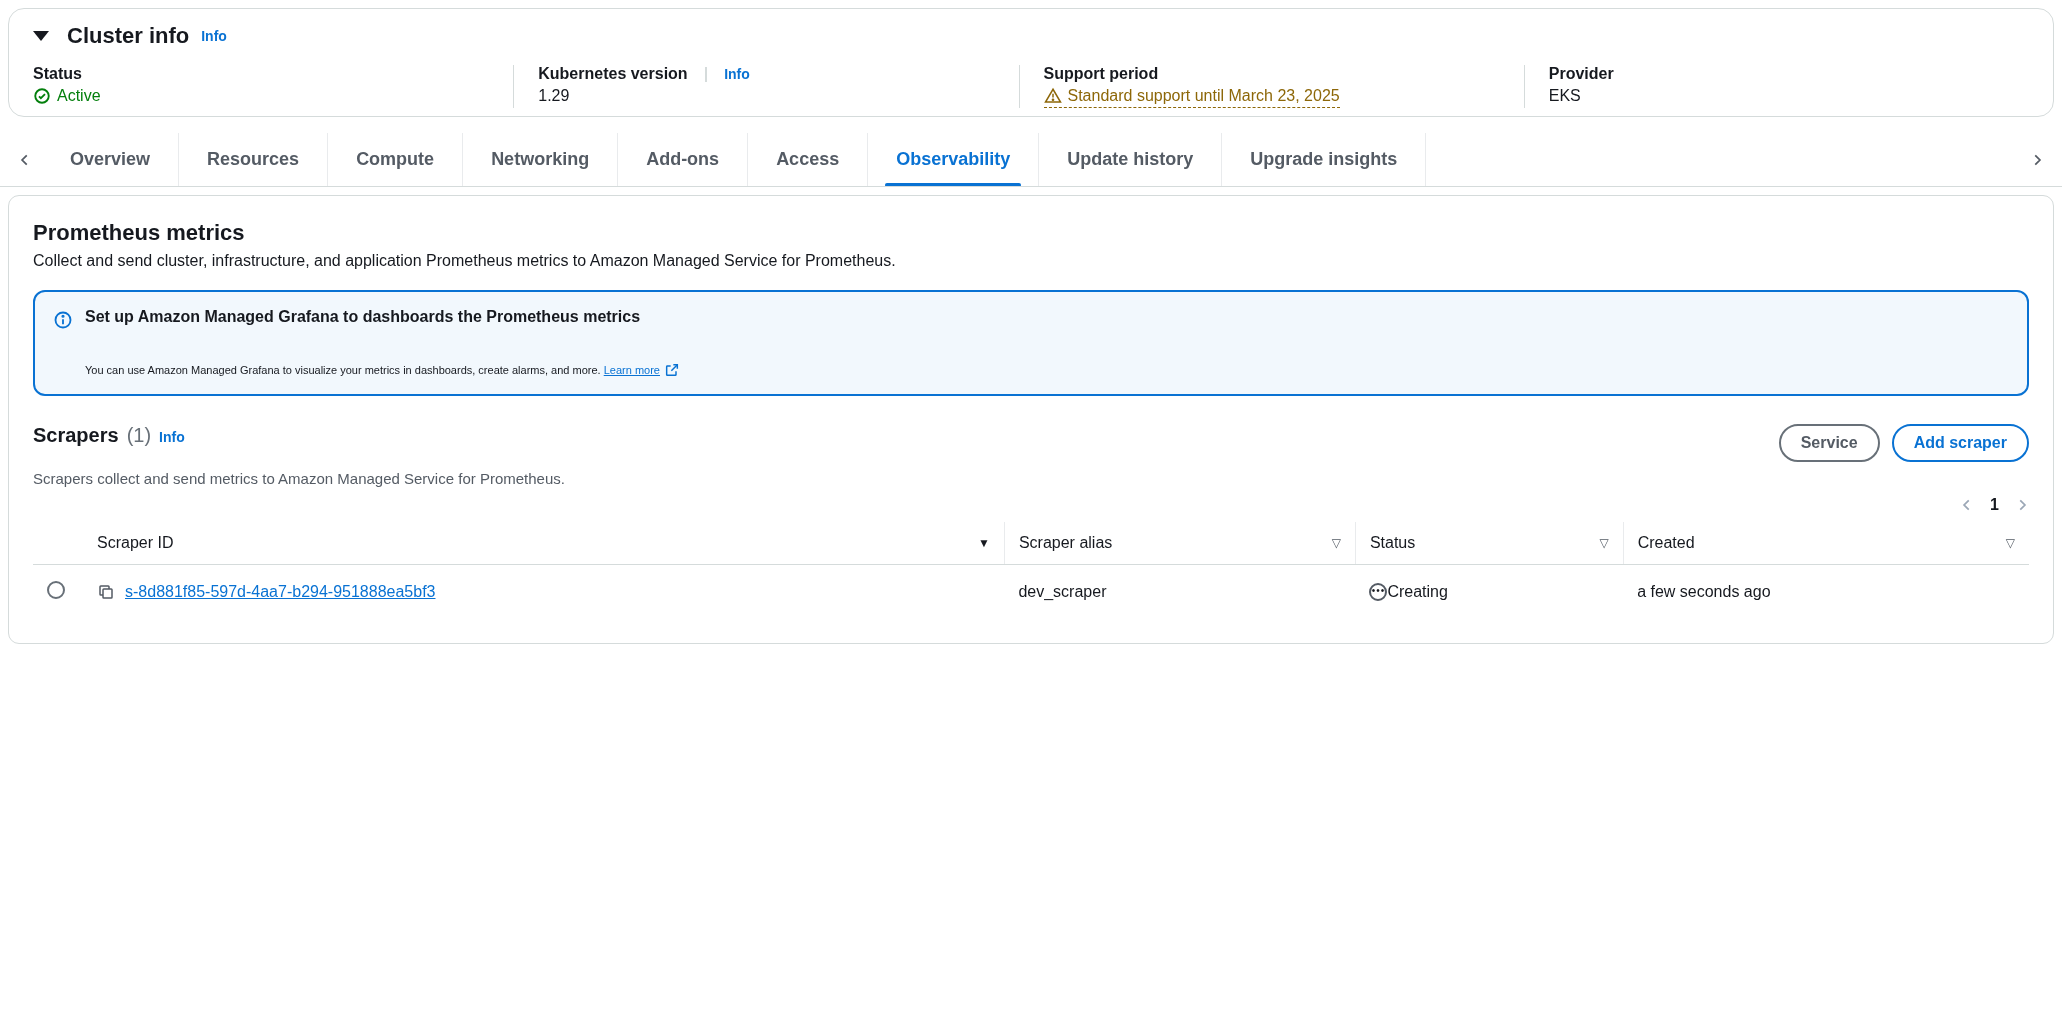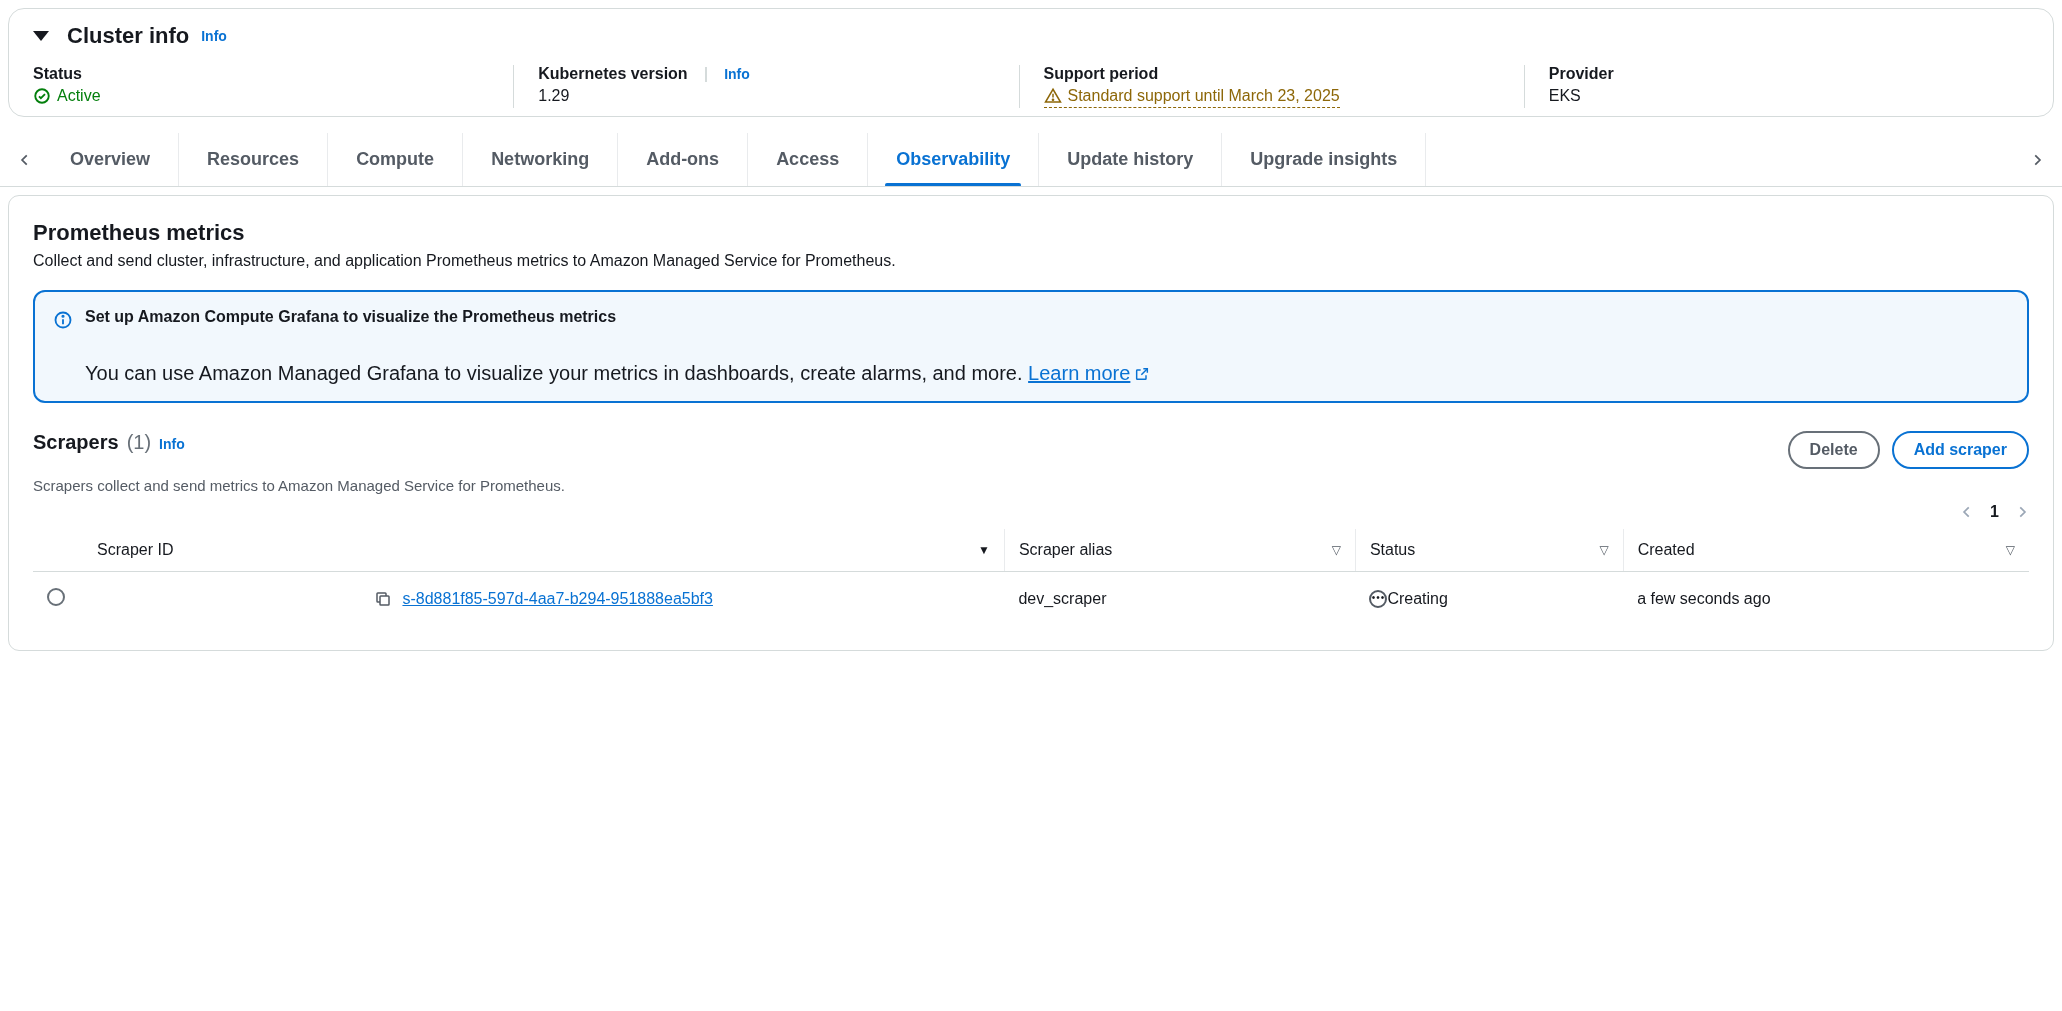--- a/index.html
+++ b/index.html
@@ -53,21 +53,21 @@
     background:#f2f8fd;
     border-radius:12px;
     padding:16px 18px;
     display:flex;
     gap:12px;
     align-items:flex-start;
     margin-bottom:28px;
   }
   .alert-icon { color:#0972d3; flex-shrink:0; margin-top:2px;}
   .alert-title { font-weight:700; font-size:16px; margin-bottom:2px;}
-  .alert-body { font-size:20px; color:#16191f;margin-top:36px; }
+  .alert-body { font-size:11px; color:#16191f;margin-top:36px; }
   .learn-link { color:#0972d3; text-decoration:underline; cursor:pointer; display:inline-flex; align-items:center; gap:4px;}
 
   .scrapers-header { display:flex; justify-content:space-between; align-items:flex-start; margin-bottom:8px;}
   .scrapers-title { font-size:20px; font-weight:700; display:inline-flex; align-items:baseline; gap:8px;}
   .scrapers-count { color:#687078; font-weight:400; }
   .scrapers-sub { font-size:15px; color:#545b64; margin-bottom:9px;}
   .btn-row { display:flex; gap:12px; }
   .btn { border-radius:20px; padding:8px 20px; font-size:16px; font-weight:700; cursor:pointer; border:2px solid; background:#fff; }
   .btn-secondary { border-color:#687078; color:#545b64; }
   .btn-primary { border-color:#0972d3; color:#0972d3; }
@@ -78,21 +78,21 @@
 
   table.scraper-table { width:100%; border-collapse:collapse; }
   table.scraper-table th { text-align:left; font-weight:400; font-size:16px; padding:12px 14px; border-bottom:1px solid #d5dbdb; border-left:1px solid #e9ebed;}
   table.scraper-table th:first-child { border-left:none; width:50px;}
   table.scraper-table th:nth-child(2) { border-left:none;}
   .th-inner { display:flex; justify-content:space-between; align-items:center; gap:8px;}
   .sort-icon { font-size:12px; color:#16191f;}
   .sort-icon.outline { color:#545b64; }
   table.scraper-table td { padding:16px 14px; font-size:16px; vertical-align:middle;}
   .radio { width:18px; height:18px; border:2px solid #687078; border-radius:50%; display:inline-block;}
-  .id-cell { display:flex; align-items:center; gap:10px;justify-content:center;}
+  .id-cell { display:flex; align-items:center; gap:10px;}
   .copy-icon { color:#545b64; cursor:pointer; }
   .id-link { color:#0972d3; text-decoration:underline; cursor:pointer;}
   .status-creating { display:flex; align-items:center; color:#16191f;}
   .creating-icon { width:18px; height:18px; border:2px solid #545b64; border-radius:50%; display:inline-flex; align-items:center; justify-content:center; font-size:10px; letter-spacing:1px; line-height:1;}
   .creating-icon::before { content:"•••"; position:relative; top:-1px;}
 
   svg { display:block; }
 </style>
 </head>
 <body>
@@ -172,21 +172,21 @@
 
     <div class="alert">
       <div class="alert-icon">
         <svg width="20" height="20" viewBox="0 0 24 24" fill="none" stroke="#0972d3" stroke-width="2.2">
             <circle cx="12" cy="12" r="9"></circle>
             <line x1="12" y1="11" x2="12" y2="17"></line>
             <circle cx="12" cy="7.5" r="0.8" fill="#0972d3"></circle>
           </svg>
       </div>
       <div>
-        <div class="alert-title">Set up Amazon Compute Grafana to visualize the Prometheus metrics</div>
+        <div class="alert-title">Set up Amazon Managed Grafana to dashboards the Prometheus metrics</div>
         <div class="alert-body">
           <span>You can use Amazon Managed Grafana to visualize your metrics in dashboards, create alarms, and more. </span>
           <a class="learn-link">
             <span>Learn more</span>
             <svg width="16" height="16" viewBox="0 0 24 24" fill="none" stroke="#0972d3" stroke-width="2.2">
                 <path d="M14 4h6v6"></path>
                 <path d="M20 4 L11 13"></path>
                 <path d="M18 14v5a1 1 0 0 1-1 1H5a1 1 0 0 1-1-1V7a1 1 0 0 1 1-1h5"></path>
               </svg>
           </a>
@@ -196,21 +196,21 @@
 
     <div class="scrapers-header">
       <div>
         <div class="scrapers-title">
           <span>Scrapers</span>
           <span class="scrapers-count">(1)</span>
           <a class="infolink" style="font-size:14px;">Info</a>
         </div>
       </div>
       <div class="btn-row">
-        <button class="btn btn-secondary">Delete</button>
+        <button class="btn btn-secondary">Service</button>
         <button class="btn btn-primary">Add scraper</button>
       </div>
     </div>
     <div class="scrapers-sub">Scrapers collect and send metrics to Amazon Managed Service for Prometheus.</div>
 
     <div class="pager">
       <span class="pager-arrow">
         <svg width="14" height="14" viewBox="0 0 24 24" fill="none" stroke="currentColor" stroke-width="3">
             <polyline points="15 4 7 12 15 20"></polyline>
           </svg>

